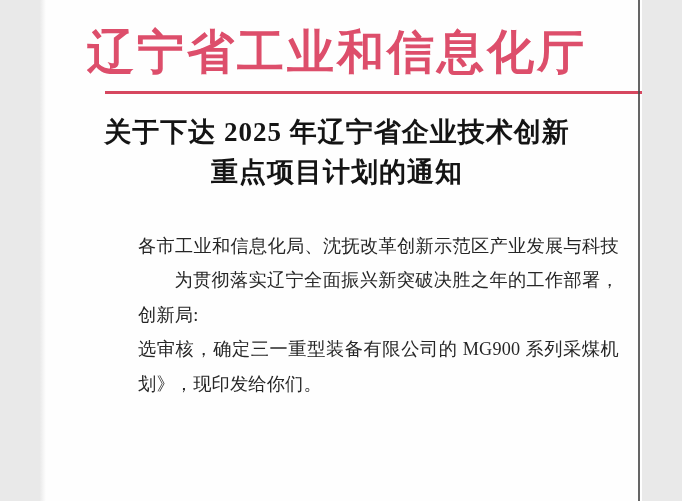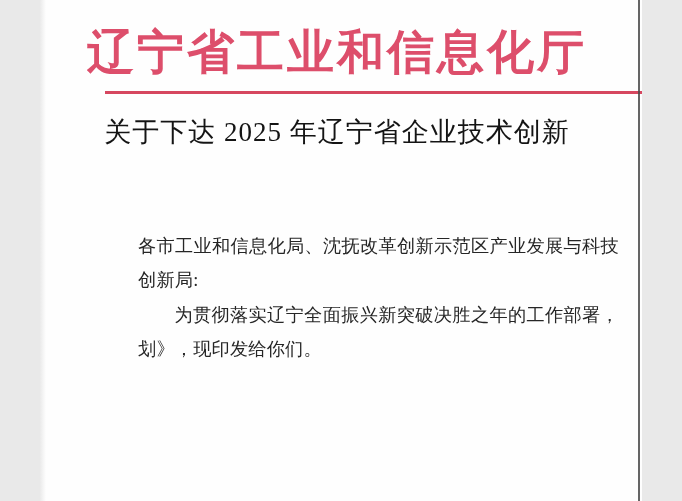--- a/index.html
+++ b/index.html
@@ -48,21 +48,21 @@
   }
   .doc-title {
     position: absolute;
     top: 112px;
     left: 0;
     right: 8px;
     margin: 0;
     text-align: center;
     font-size: 27px;
     line-height: 40px;
-    font-weight: normal;
+    font-weight: bold;
     color: #141414;
     letter-spacing: 1px;
   }
   .doc-body {
     position: absolute;
     left: 90px;
     top: 229px;
     width: 489px;
     font-size: 18.2px;
     line-height: 34.4px;
@@ -96,24 +96,26 @@
 <body>
 
 <div class="page">
 
   <div class="letterhead-title">辽宁省工业和信息化厅</div>
 
   <div class="letterhead-rule"></div>
 
   <h1 class="doc-title">
     <span>关于下达 2025 年辽宁省企业技术创新</span><br>
+    <span>重点项目计划的通知</span>
   </h1>
 
   <div class="doc-body">
     <div class="body-line">各市工业和信息化局、沈抚改革创新示范区产业发展与科技</div>
+    <div class="body-line indent">为贯彻落实辽宁全面振兴新突破决胜之年的工作部署，</div>
     <div class="body-line plain">创新局:</div>
-    <div class="body-line indent">为贯彻落实辽宁全面振兴新突破决胜之年的工作部署，</div>
+    <div class="body-line">选审核，确定三一重型装备有限公司的 MG900 系列采煤机</div>
     <div class="body-line plain">划》，现印发给你们。</div>
   </div>
 
   <div class="scan-edge-right"></div>
 
 </div>
 
 </body></html>

